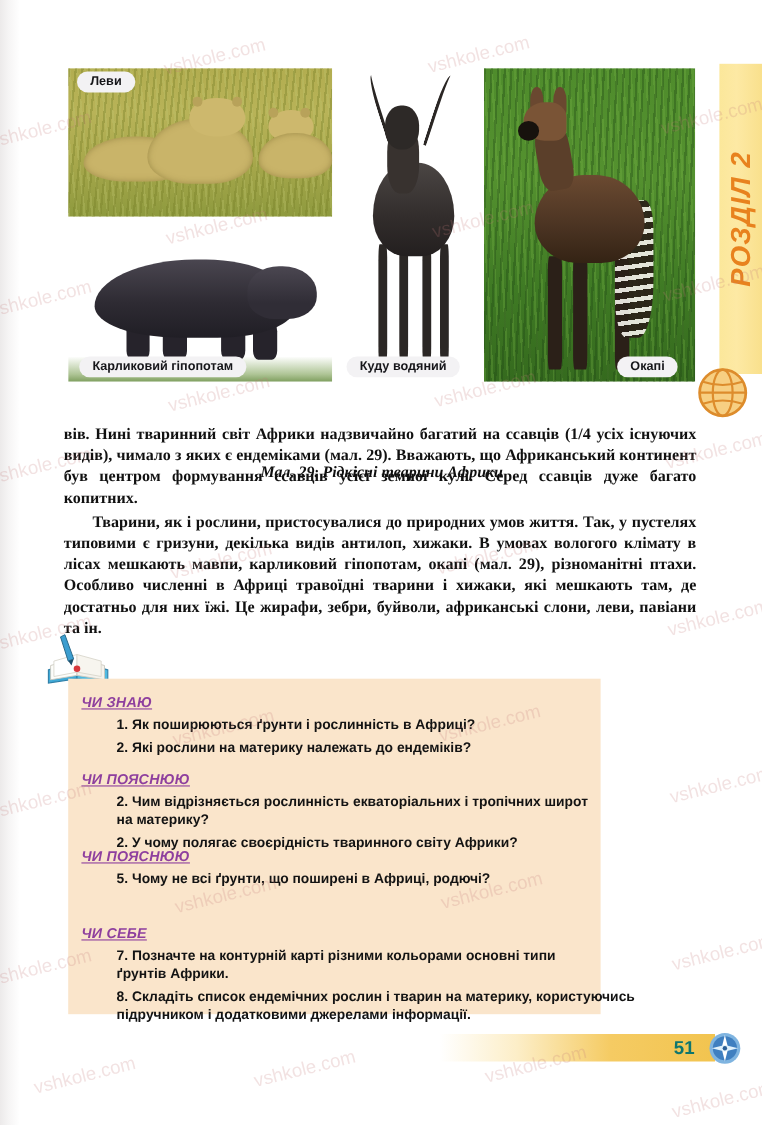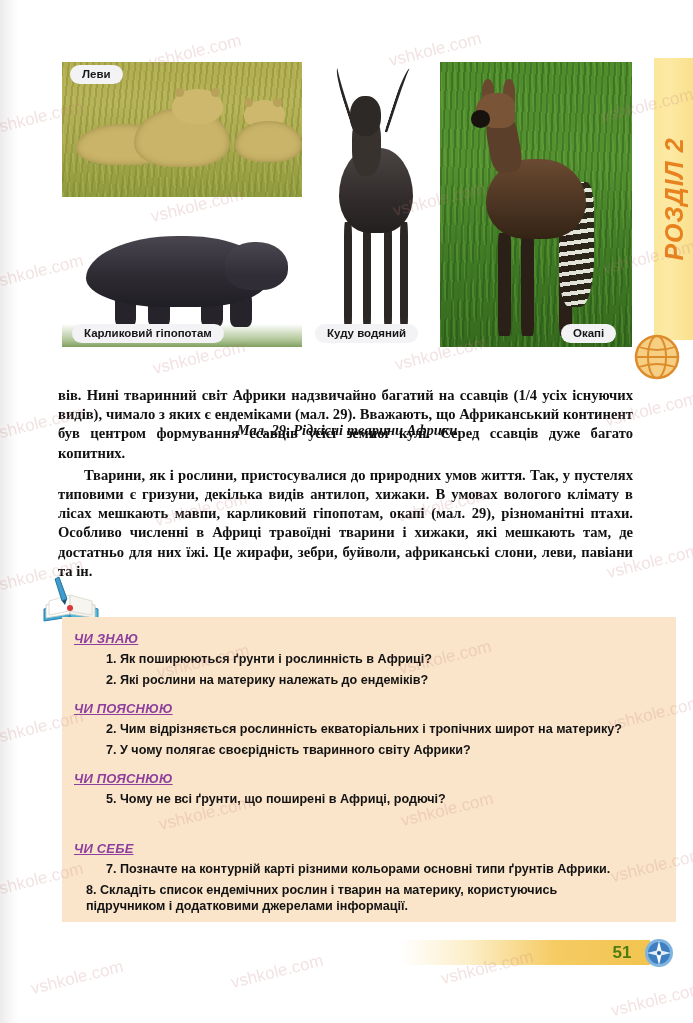--- a/index.html
+++ b/index.html
@@ -314,21 +314,21 @@
     top: 575px;
     width: 62px;
     height: 48px;
   }
 
   
   .questions-panel {
     position: absolute;
     left: 62px;
     top: 617px;
-    width: 614px;
+    width: 484px;
     height: 305px;
     background: #fae5cb;
   }
   .q-group { position: absolute; left: 0; right: 0; }
   .q-heading {
     font-family: "Liberation Sans", sans-serif;
     font-size: 13px;
     font-weight: bold;
     font-style: italic;
     color: #8e3f9e;
@@ -338,21 +338,21 @@
   }
   .q-item {
     font-family: "Liberation Sans", sans-serif;
     font-size: 12.6px;
     font-weight: bold;
     color: #131313;
     margin-left: 44px;
     margin-top: 5px;
     line-height: 16px;
   }
-  .q-item.hang { margin-left: 24px; text-indent: 0; }
+  .q-item.hang { margin-left: 44px; text-indent: 0; }
 
   
   .footer-bar {
     position: absolute;
     left: 400px;
     top: 940px;
     width: 250px;
     height: 25px;
     background: linear-gradient(to right,
       rgba(247,200,74,0) 0%, rgba(247,206,96,.35) 28%, #f5cb63 62%, #f2c44f 100%);
@@ -362,21 +362,21 @@
     left: 604px;
     top: 940px;
     width: 36px;
     height: 25px;
     display: flex;
     align-items: center;
     justify-content: center;
     font-family: "Liberation Sans", sans-serif;
     font-size: 17px;
     font-weight: bold;
-    color: #4d7c0f;
+    color: #0f766e;
   }
   .compass-icon {
     position: absolute;
     left: 644px;
     top: 938px;
     width: 30px;
     height: 30px;
   }
 
   
@@ -494,21 +494,21 @@
 
     <div class="q-group" style="top:14px;">
       <div class="q-heading">ЧИ ЗНАЮ</div>
       <div class="q-item">1. Як поширюються ґрунти і рослинність в Африці?</div>
       <div class="q-item">2. Які рослини на материку належать до ендеміків?</div>
     </div>
 
     <div class="q-group" style="top:84px;">
       <div class="q-heading">ЧИ ПОЯСНЮЮ</div>
       <div class="q-item">2. Чим відрізняється рослинність екваторіальних і тропічних широт на материку?</div>
-      <div class="q-item">7. У чому полягає своєрідність тваринного світу Африки?</div>
+      <div class="q-item">2. У чому полягає своєрідність тваринного світу Африки?</div>
     </div>
 
     <div class="q-group" style="top:154px;">
       <div class="q-heading">ЧИ ПОЯСНЮЮ</div>
       <div class="q-item">5. Чому не всі ґрунти, що поширені в Африці, родючі?</div>
     </div>
 
     <div class="q-group" style="top:224px;">
       <div class="q-heading">ЧИ СЕБЕ</div>
       <div class="q-item">7. Позначте на контурній карті різними кольорами основні типи ґрунтів Африки.</div>

